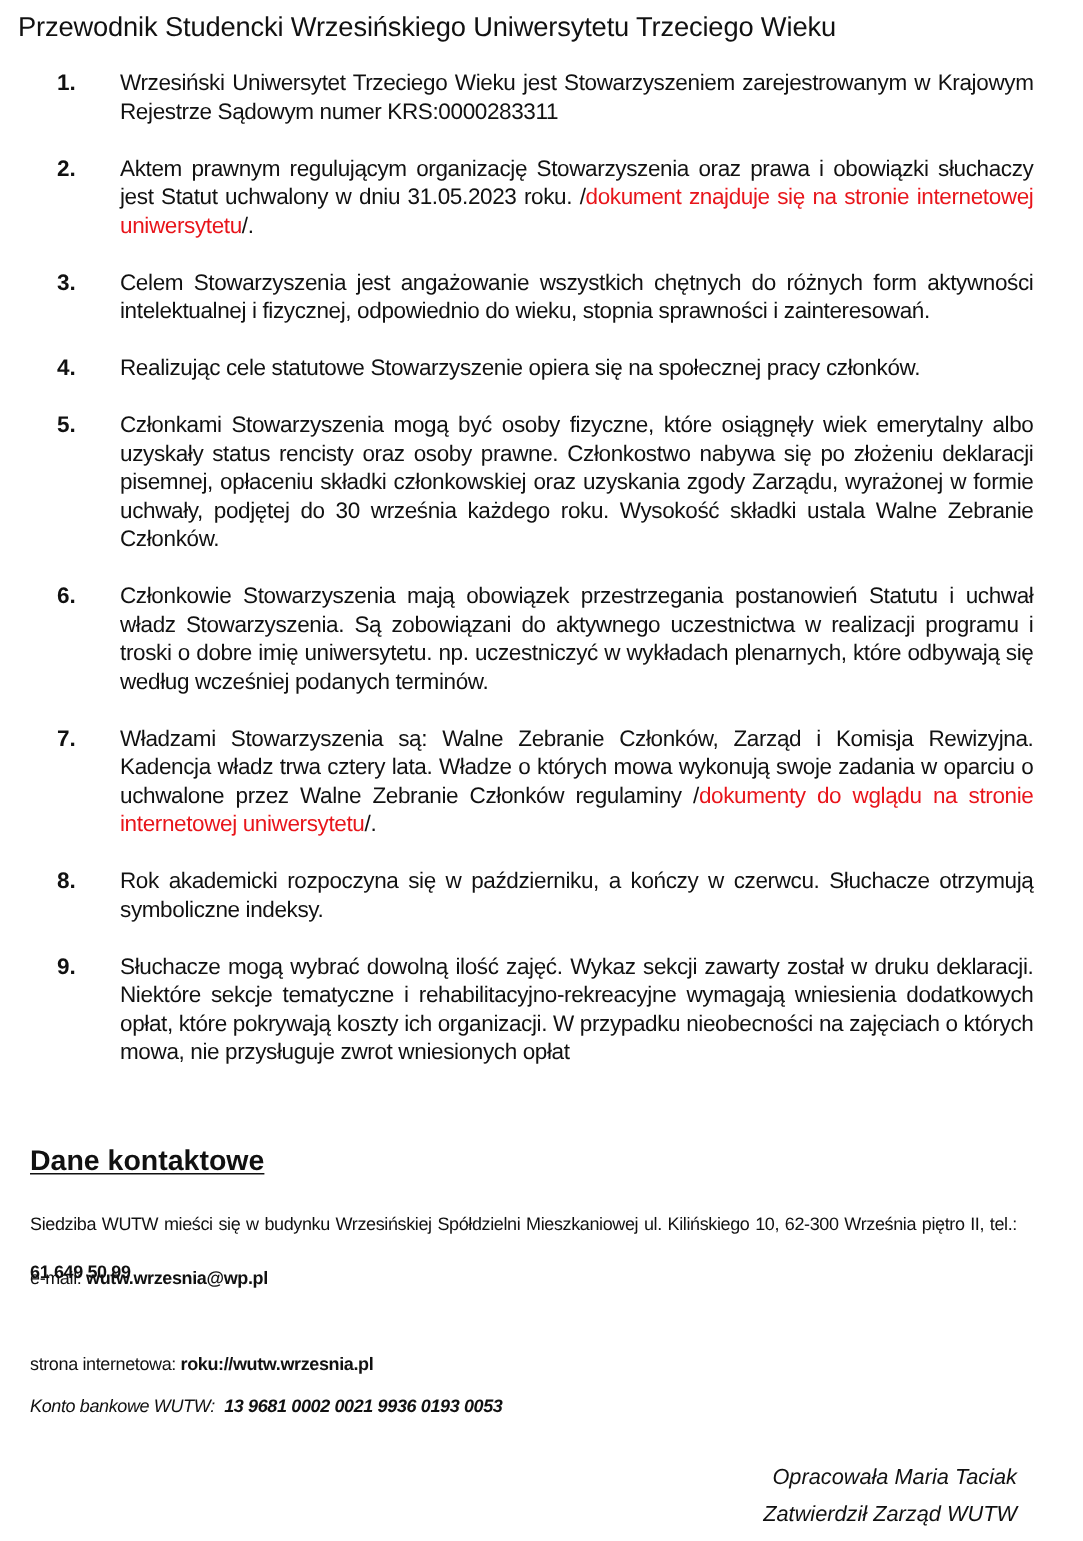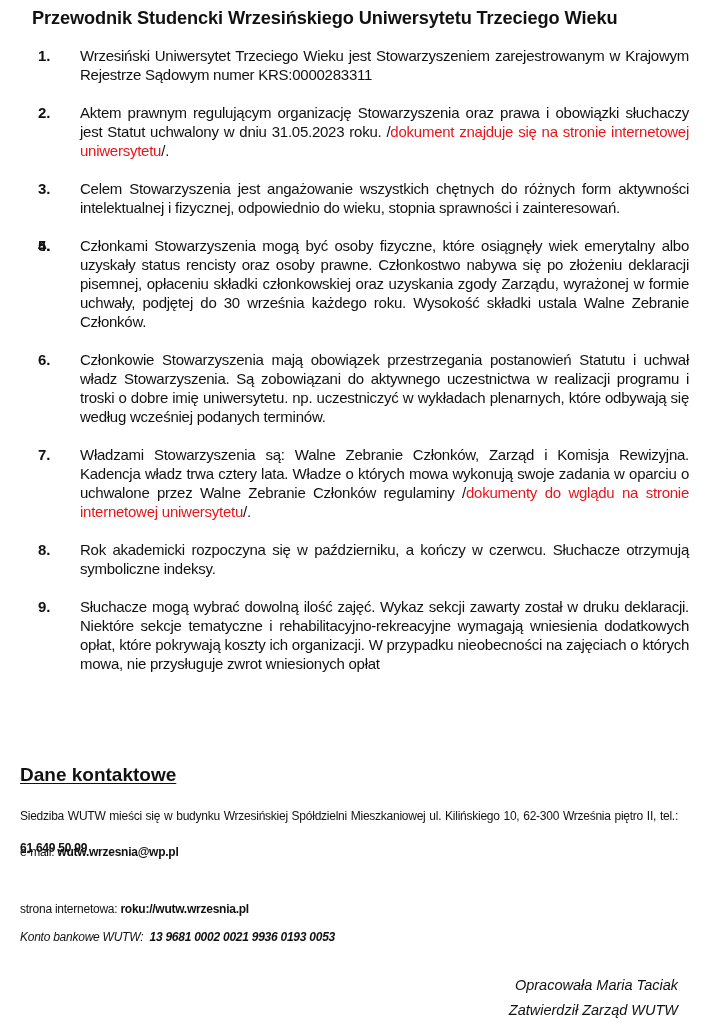--- a/index.html
+++ b/index.html
@@ -1,22 +1,22 @@
 <!DOCTYPE html>
 <html><head>
 <meta charset="utf-8">
 <style>
   html, body { margin: 0; padding: 0; background: #ffffff; }
   body {
     width: 722px; height: 1027px; overflow: hidden; position: relative;
     font-family: "Liberation Sans", sans-serif; color: #111;
   }
   .title {
-    position: absolute; left: 32px; top: 8px;
-    font-size: 18.2px; font-weight: bold; letter-spacing: -0.1px;
+    position: absolute; left: 12px; top: 8px;
+    font-size: 18.2px; font-weight: normal; letter-spacing: -0.1px;
     white-space: nowrap;
   }
   .list { position: absolute; left: 0; top: 46px; width: 722px; }
   .item { position: relative; margin-bottom: 19px; }
   .num {
     position: absolute; left: 38px; top: 0; font-weight: bold; font-size: 15px; line-height: 19px;
   }
   .txt {
     margin-left: 80px; width: 609px; font-size: 15px; line-height: 19px;
     text-align: justify; letter-spacing: -0.25px;
@@ -49,20 +49,21 @@
   <div class="item">
     <span class="num">2.</span>
     <div class="txt"><span>Aktem prawnym regulującym organizację Stowarzyszenia oraz prawa i obowiązki słuchaczy jest Statut uchwalony w dniu 31.05.2023 roku. /</span><span class="red">dokument  znajduje się na stronie internetowej uniwersytetu</span><span>/.</span></div>
   </div>
   <div class="item">
     <span class="num">3.</span>
     <div class="txt"><span>Celem Stowarzyszenia jest angażowanie wszystkich chętnych do różnych form aktywności intelektualnej i fizycznej, odpowiednio do wieku, stopnia sprawności i zainteresowań.</span></div>
   </div>
   <div class="item">
     <span class="num">4.</span>
+    <div class="txt"><span>Realizując cele statutowe Stowarzyszenie opiera się na społecznej pracy członków.</span></div>
   </div>
   <div class="item">
     <span class="num">5.</span>
     <div class="txt"><span>Członkami Stowarzyszenia mogą być osoby fizyczne, które osiągnęły wiek emerytalny albo uzyskały status rencisty oraz osoby prawne. Członkostwo nabywa się po złożeniu deklaracji pisemnej, opłaceniu składki członkowskiej oraz uzyskania zgody Zarządu, wyrażonej w formie uchwały, podjętej do 30 września każdego roku. Wysokość składki ustala Walne Zebranie Członków.</span></div>
   </div>
   <div class="item">
     <span class="num">6.</span>
     <div class="txt"><span>Członkowie Stowarzyszenia mają obowiązek przestrzegania postanowień Statutu i uchwał władz Stowarzyszenia. Są zobowiązani do aktywnego uczestnictwa w realizacji programu i troski o dobre imię  uniwersytetu. np. uczestniczyć w wykładach plenarnych, które odbywają się według wcześniej podanych terminów.</span></div>
   </div>
   <div class="item">

